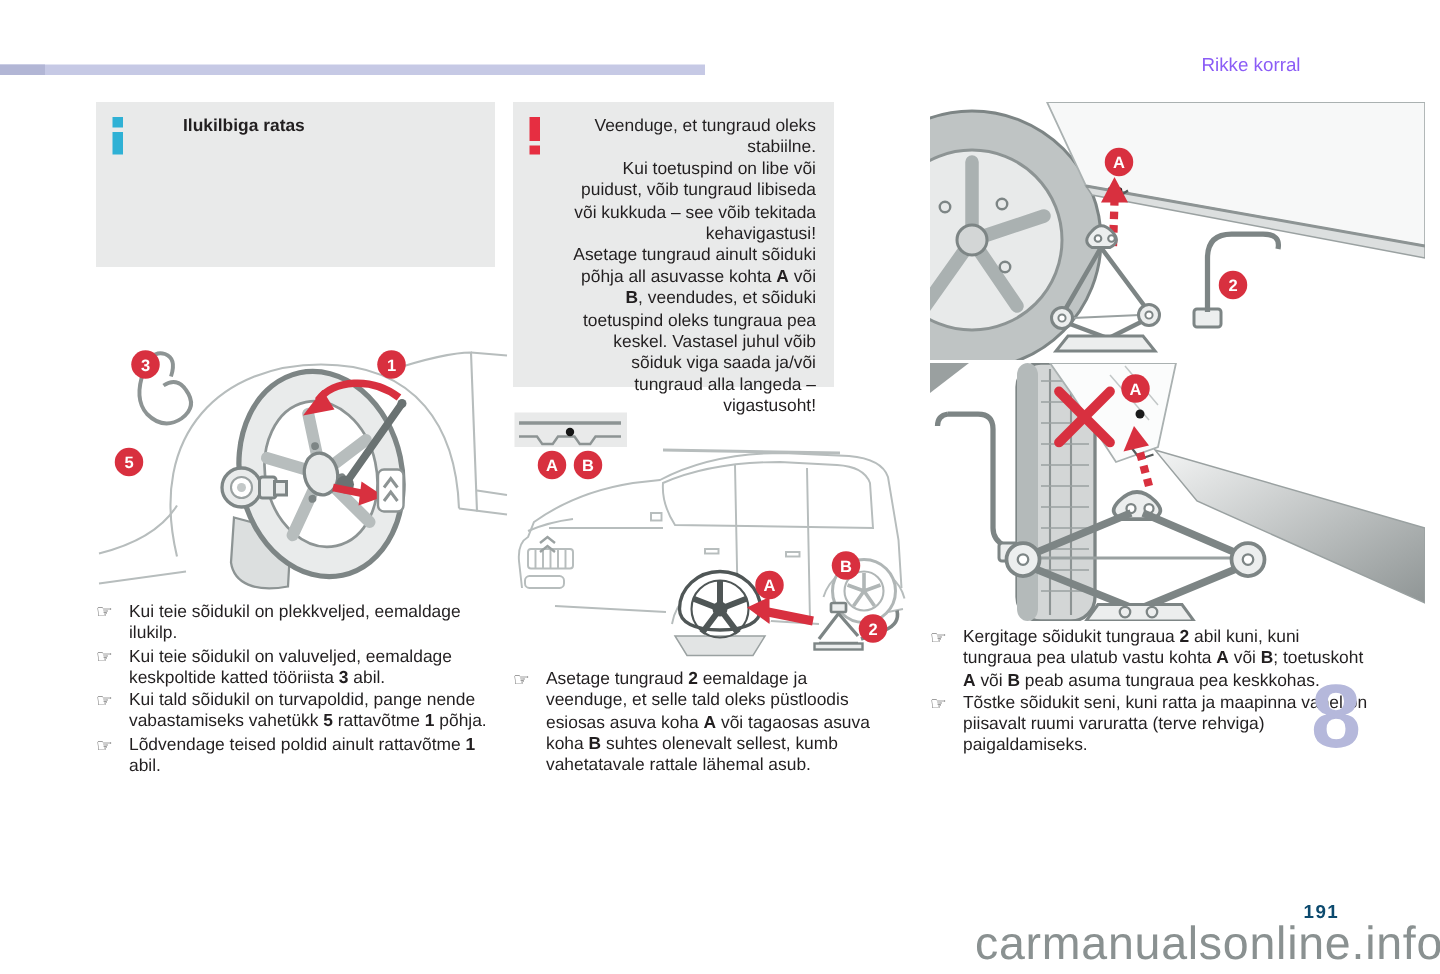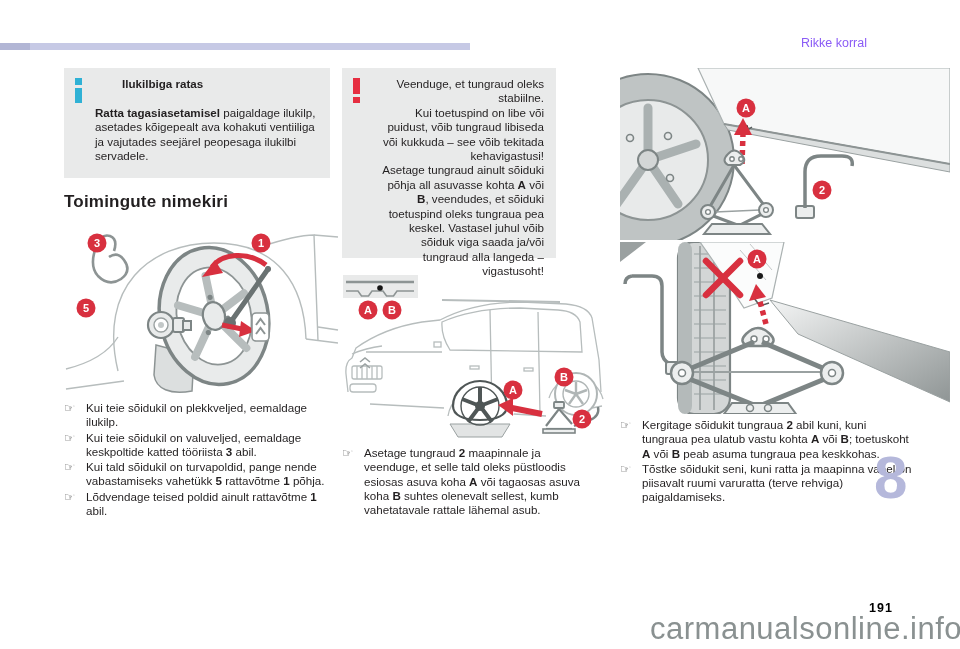--- a/index.html
+++ b/index.html
@@ -40,47 +40,45 @@
   .step-list{position:absolute;list-style:none;margin:0;padding:0;font-size:11.6px;line-height:14.3px;}
   .steps-left{left:64px;top:401px;width:274px;}
   .steps-mid{left:342px;top:446px;width:246px;}
   .steps-right{left:620px;top:418px;width:294px;}
   .step{display:flex;gap:7px;margin:0 0 1px 0;}
   .hand{flex:0 0 15px;font-size:12.5px;line-height:14px;color:#454545;font-family:"DejaVu Sans",sans-serif;}
   .step-text{flex:1;}
 
   
   .chapter-number{position:absolute;left:874px;top:448px;font-size:60px;line-height:1;font-weight:700;color:#b5b8db;}
-  .page-number{position:absolute;left:869px;top:601px;font-size:12.5px;font-weight:700;color:#000000;letter-spacing:1px;}
+  .page-number{position:absolute;left:869px;top:601px;font-size:12.5px;font-weight:700;color:#0c4a6e;letter-spacing:1px;}
   .watermark{position:absolute;left:650px;top:611px;font-size:31px;color:#8a9191;letter-spacing:.5px;}
 </style>
 </head>
 <body>
 
 <div id="page">
 
   <div class="top-bar"></div>
   <div class="top-bar-dark"></div>
   <div class="running-header">Rikke korral</div>
 
   <div class="box info-box">
     <span class="info-icon"></span>
     <div class="box-body"><span class="box-title">Ilukilbiga ratas</span><br>
-      <span><span class="b">Ratta tagasiasetamisel</span><span> paigaldage ilukilp, asetades kõigepealt ava kohakuti ventiiliga ja vajutades seejärel peopesaga ilukilbi servadele.</span></span>
     </div>
   </div>
 
   <div class="box warning-box">
     <span class="warning-icon"></span>
     <div class="box-body"><span>Veenduge, et tungraud oleks stabiilne.
 Kui toetuspind on libe või puidust, võib tungraud libiseda või kukkuda – see võib tekitada kehavigastusi!
 Asetage tungraud ainult sõiduki põhja all asuvasse kohta </span><span class="b">A</span><span> või </span><span class="b">B</span><span>, veendudes, et sõiduki toetuspind oleks tungraua pea keskel. Vastasel juhul võib sõiduk viga saada ja/või tungraud alla langeda – vigastusoht!</span></div>
   </div>
 
-  <div class="section-heading">Toimingute nimekiri</div>
 
   <div class="figure fig-left">
     <svg viewBox="0 0 276 176">
       <g stroke="#b7bdbd" stroke-width="1.4" fill="none">
         <path d="M 2 148 C 26 142 44 132 54 116"></path>
         <path d="M 54 150 C 34 66 86 22 150 22 C 214 22 240 64 242 118"></path>
         <path d="M 196 26 C 220 18 240 14 250 14 L 254 120"></path>
         <path d="M 242 118 L 274 122"></path>
         <path d="M 254 106 L 274 109"></path>
         <path d="M 250 14 L 274 16"></path>
@@ -231,21 +229,21 @@
       <g>
           <circle cx="240" cy="153" r="9.5" fill="#d8303f"></circle>
           <text class="marker-label" x="240" y="157">2</text>
         </g>
     </svg>
   </div>
 
   <ul class="step-list steps-mid">
     <li class="step">
         <span class="hand">☞</span>
-        <span class="step-text"><span>Asetage tungraud </span><span class="b">2</span><span> maapinnale ja veenduge, et selle tald oleks püstloodis esiosas asuva koha </span><span class="b">A</span><span> või tagaosas asuva koha </span><span class="b">B</span><span> suhtes olenevalt sellest, kumb vahetatavale rattale lähemal asub.</span></span>
+        <span class="step-text"><span>Asetage tungraud </span><span class="b">2</span><span> eemaldage ja veenduge, et selle tald oleks püstloodis esiosas asuva koha </span><span class="b">A</span><span> või tagaosas asuva koha </span><span class="b">B</span><span> suhtes olenevalt sellest, kumb vahetatavale rattale lähemal asub.</span></span>
       </li>
   </ul>
 
   <div class="figure fig-r1">
     <svg viewBox="0 0 330 172">
       <g>
         <circle cx="28" cy="92" r="86" fill="#bfc4c4" stroke="#7d8585" stroke-width="2"></circle>
         <circle cx="28" cy="92" r="60" fill="#e8eaea" stroke="#8d9494" stroke-width="2"></circle>
         <g stroke="#aab1b1" stroke-width="9" stroke-linecap="round">
           <path d="M 28 92 L 28 40 M 28 92 L 76 76 M 28 92 L 58 136 M 28 92 L -6 140"></path>

